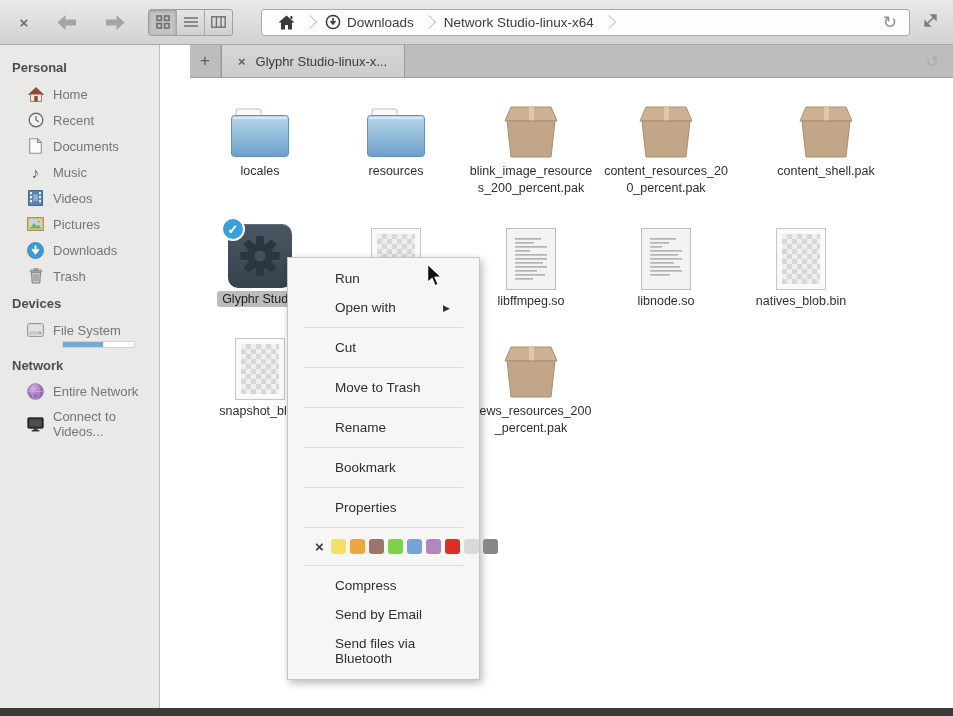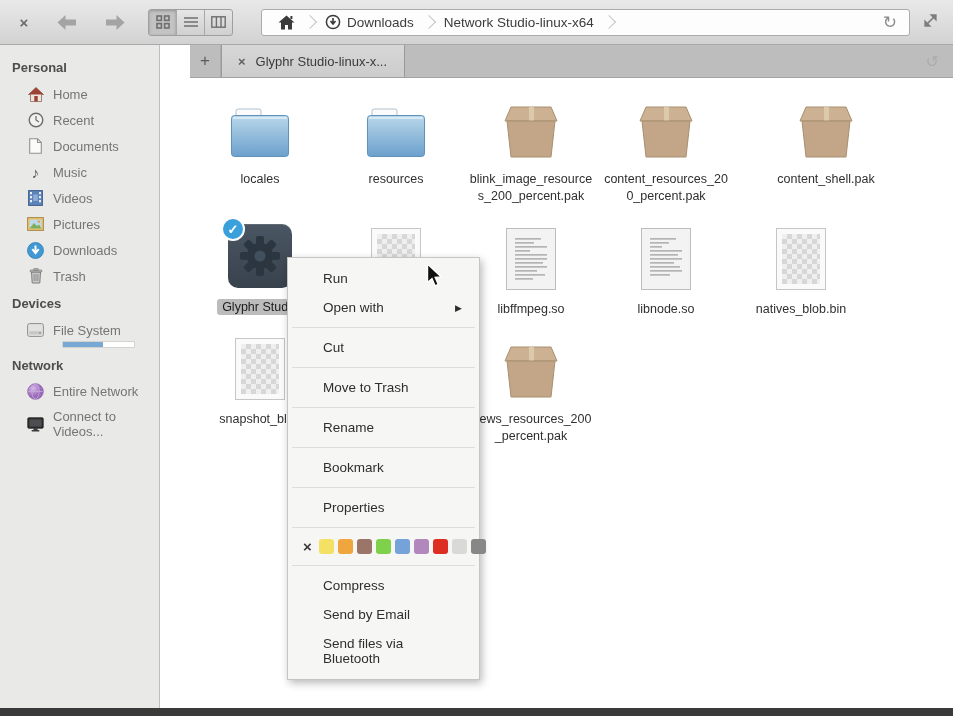--- a/index.html
+++ b/index.html
@@ -54,21 +54,21 @@
   .sb-header{font-weight:bold;color:#4d4d4d;font-size:13px;padding:7px 12px 6px 12px;}
   .sb-item{display:flex;align-items:center;gap:9px;padding:4.5px 8px 4.5px 27px;font-size:13px;color:#757575;}
   .sb-item .sb-ico{flex:none;width:17px;height:17px;display:flex;align-items:center;justify-content:center;}
   .glyph-ico{font-size:15px;line-height:1;color:#555;}
   .fs-bar{margin:1px 24px 3px 62px;height:5px;background:#ffffff;border:1px solid #d2d2d0;border-radius:1px;overflow:hidden;}
   .fs-fill{height:100%;background:#78a8d4;}
   
   .main{position:absolute;left:190px;top:78px;right:0;bottom:8px;background:#ffffff;overflow:hidden;}
   .file-cell{position:absolute;width:124px;text-align:center;}
   .icon-slot{height:68px;display:flex;align-items:flex-end;justify-content:center;}
-  .file-label{margin-top:11px;font-size:12.5px;line-height:1.32;color:#2f2f2f;word-break:break-all;}
+  .file-label{margin-top:3px;font-size:12.5px;line-height:1.32;color:#2f2f2f;word-break:break-all;}
   .file-label .lbl{display:inline;}
   .file-label .lbl.selected{background:#bcbcbc;border-radius:3px;padding:1px 5px;color:#1c1c1c;box-decoration-break:clone;}
   .checker{
     width:50px;height:62px;background:#fafafa;border:1px solid #c6c6c6;box-sizing:border-box;
     display:flex;align-items:center;justify-content:center;
   }
   .checker .inner{
     width:38px;height:50px;
     background-image:
       linear-gradient(45deg,#d7d7d7 25%,transparent 25%,transparent 75%,#d7d7d7 75%),
@@ -78,21 +78,21 @@
   .app-icon{position:relative;width:64px;height:64px;border-radius:10px;
     background:linear-gradient(#4a5663,#38424d);box-shadow:inset 0 1px 0 rgba(255,255,255,.12);
     display:flex;align-items:center;justify-content:center;}
   .badge{position:absolute;left:-7px;top:-7px;width:24px;height:24px;border-radius:50%;
     background:#39a0dc;border:2px solid #fff;box-sizing:border-box;
     display:flex;align-items:center;justify-content:center;color:#fff;font-size:13px;font-weight:bold;line-height:1;}
   
   .ctx-menu{
     position:absolute;left:287px;top:257px;width:193px;z-index:10;
     background:#f6f6f5;border:1px solid #c5c5c4;box-shadow:2px 3px 8px rgba(0,0,0,.28);
-    padding:6px 4px;box-sizing:border-box;font-size:13.5px;color:#2e2e2e;
+    padding:6px 16px;box-sizing:border-box;font-size:13.5px;color:#2e2e2e;
   }
   .menu-item{position:relative;padding:7px 12px 7px 31px;cursor:default;}
   .menu-arrow{position:absolute;right:13px;top:50%;transform:translateY(-50%);font-size:9px;color:#2e2e2e;}
   .menu-sep{height:1px;background:#dddddc;margin:5px 0;}
   .color-row{display:flex;align-items:center;gap:4px;padding:6px 10px 6px 11px;}
   .clear-x{color:#3a3a3a;font-weight:bold;font-size:15px;margin-right:3px;line-height:1;}
   .swatch{width:15px;height:15px;border-radius:3px;flex:none;}
   
   .bottom-strip{position:absolute;left:0;bottom:0;width:100%;height:8px;background:#3a3a3a;}
   .cursor{position:absolute;left:426px;top:263px;z-index:30;pointer-events:none;}

